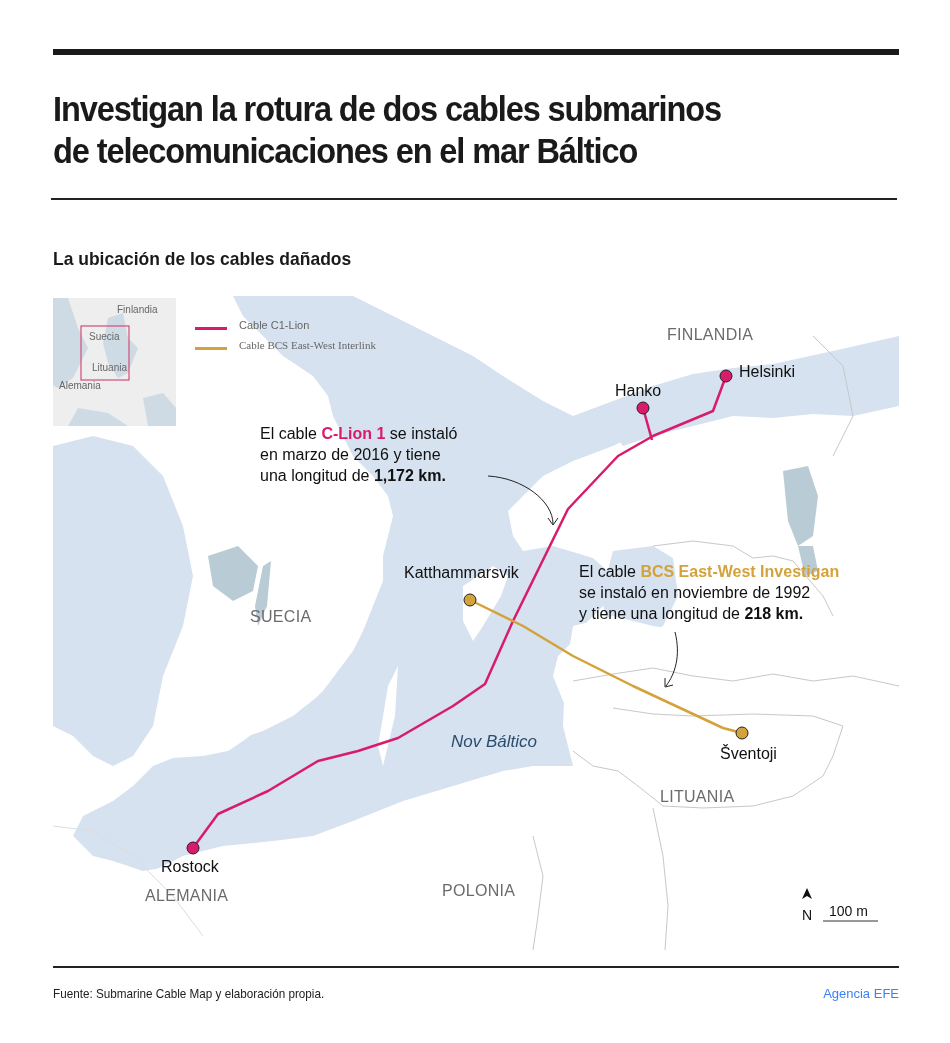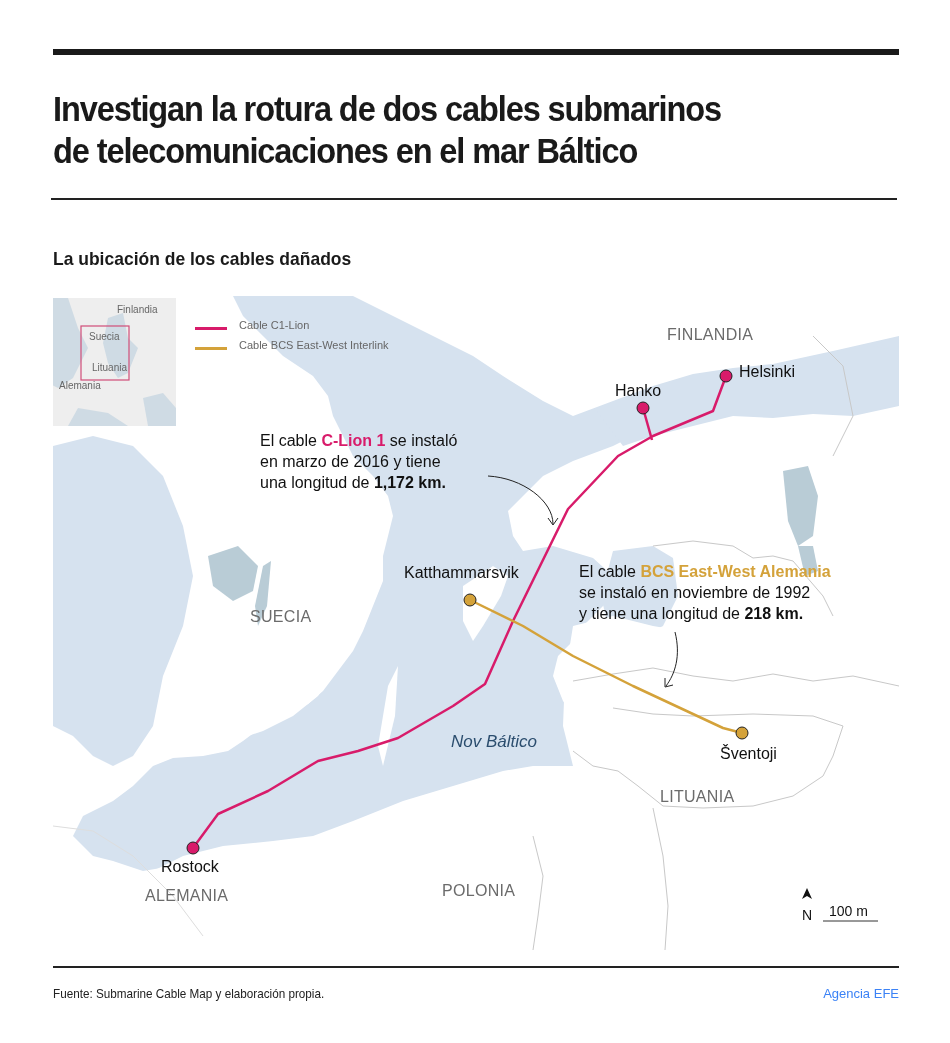--- a/index.html
+++ b/index.html
@@ -117,43 +117,43 @@
   </svg>
 
   <span class="inset-lbl" style="left:64px;top:8px;">Finlandia</span>
   <span class="inset-lbl" style="left:36px;top:35px;">Suecia</span>
   <span class="inset-lbl" style="left:39px;top:66px;">Lituania</span>
   <span class="inset-lbl" style="left:6px;top:84px;">Alemania</span>
 
   <div class="legend-line" style="left:142px;top:31px;background:#d81b6a;"></div>
   <span class="lbl legend-text" style="left:186px;top:23px;">Cable C1-Lion</span>
   <div class="legend-line" style="left:142px;top:51px;background:#d4a23a;"></div>
-  <span class="lbl legend-text" style="left:186px;top:43px;">Cable  BCS East-West Interlink</span>
+  <span class="lbl legend-text" style="left:186px;top:43px;font-family:Liberation Serif, serif;">Cable  BCS East-West Interlink</span>
 
   <span class="lbl country" style="left:614px;top:30px;">FINLANDIA</span>
   <span class="lbl country" style="left:197px;top:312px;">SUECIA</span>
   <span class="lbl country" style="left:607px;top:492px;">LITUANIA</span>
   <span class="lbl country" style="left:92px;top:591px;">ALEMANIA</span>
   <span class="lbl country" style="left:389px;top:586px;">POLONIA</span>
 
   <span class="lbl sea" style="left:398px;top:436px;">Nov Báltico</span>
 
   <span class="lbl city" style="left:686px;top:67px;">Helsinki</span>
   <span class="lbl city" style="left:562px;top:86px;">Hanko</span>
   <span class="lbl city" style="left:351px;top:268px;text-align:center;">Katthammarsvik</span>
   <span class="lbl city" style="left:667px;top:449px;">Šventoji</span>
   <span class="lbl city" style="left:108px;top:562px;">Rostock</span>
 
-  <div class="lbl ann" style="left:207px;top:134px;">
+  <div class="lbl ann" style="left:207px;top:127px;">
     <div><span>El cable </span><b class="pink">C-Lion 1</b><span> se instaló</span></div>
     <div>en marzo de 2016 y tiene</div>
     <div><span>una longitud de </span><b>1,172 km.</b></div>
   </div>
   <div class="lbl ann" style="left:526px;top:265px;">
-    <div><span>El cable </span><b class="gold">BCS East-West Alemania</b></div>
+    <div><span>El cable </span><b class="gold">BCS East-West Investigan</b></div>
     <div>se instaló en noviembre de 1992</div>
     <div><span>y tiene una longitud de </span><b>218 km.</b></div>
   </div>
 
   <span class="lbl scale-n" style="left:749px;top:611px;">N</span>
   <span class="lbl scale-n" style="left:776px;top:607px;">100 m</span>
 </div>
 
 <div class="abs bottom-rule"></div>
 <div class="abs footer-left">Fuente: Submarine Cable Map y elaboración propia.</div>

